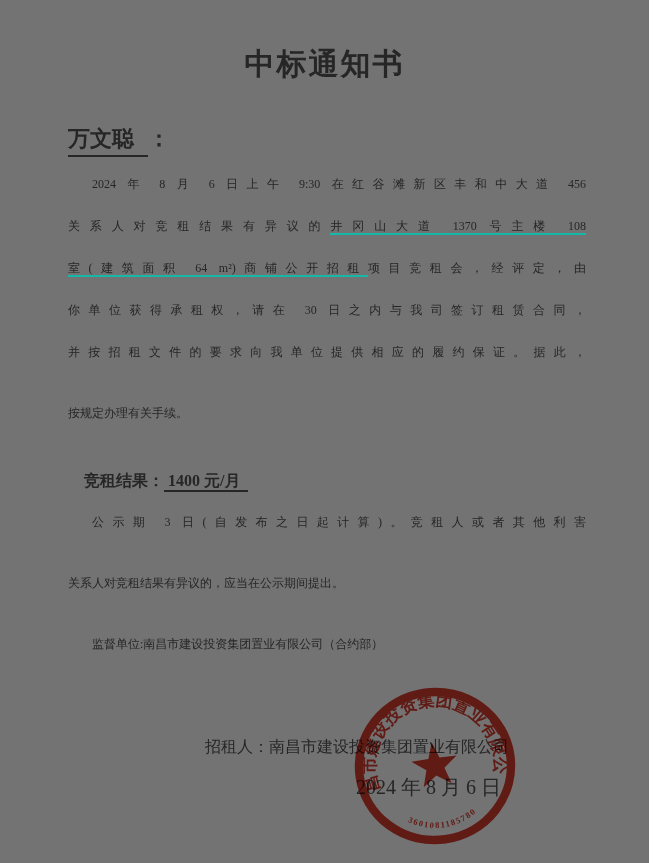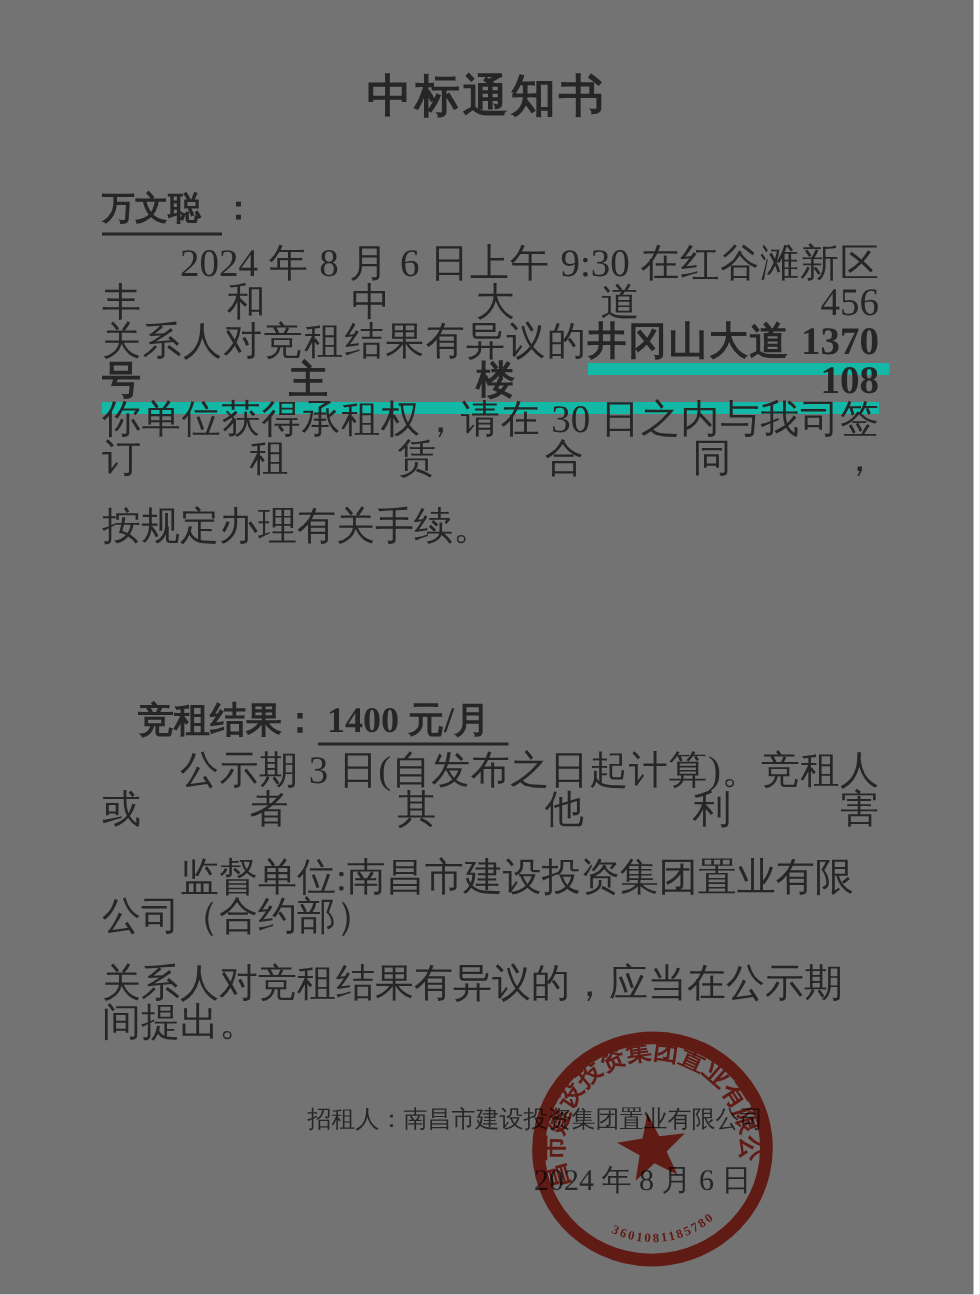--- a/index.html
+++ b/index.html
@@ -20,35 +20,35 @@
     position:absolute; top:124px; left:68px;
     font-size:22px; font-weight:bold;
   }
   .addressee .name {
     border-bottom:2px solid #262626;
     padding-right:14px; padding-bottom:1px;
     display:inline-block;
   }
   .para {
     position:absolute; left:68px; width:518px;
-    font-size:26px; line-height:26px;
+    font-size:12px; line-height:42px;
   }
   .p1 { top:163px; }
   .p2 { top:501px; }
   .jline { text-align:justify; text-align-last:justify; white-space:pre-wrap; }
   .lline { text-align:left; white-space:pre-wrap;margin-top:19px; }
   .ind  { text-indent:2em; }
   .bu {
-    font-weight:bold;
-    border-bottom:8px solid #14b8a6;
+    font-weight:normal;
+    border-bottom:2px solid #14b8a6;
     padding-bottom:0;
   }
   .result {
     position:absolute; top:424px; left:68px;
-    font-size:24px; font-weight:bold; line-height:38px;
+    font-size:16px; font-weight:bold; line-height:38px;
     white-space:pre;
   }
   .result .rvalue {
     border-bottom:2px solid #262626;
     padding-bottom:1px;
     white-space:pre;
   }
   .footer-lessor {
     position:absolute; top:728px; left:205px;
     font-size:16px; line-height:38px; white-space:pre;
@@ -77,32 +77,34 @@
 
   <div class="title">中标通知书</div>
 
   <div class="addressee">
     <span class="name">万文聪</span><span>：</span>
   </div>
 
   <div class="para p1">
     <div class="jline ind"><span>2024 年 8 月 6 日上午 9:30 在红谷滩新区丰和中大道 456</span></div>
     <div class="jline"><span>关系人对竞租结果有异议的</span><span class="bu">井冈山大道 1370 号主楼 108</span></div>
+    <div class="jline"><span class="bu">室(建筑面积 64 m²)商铺公开招租</span><span>项目竞租会，经评定，由</span></div>
     <div class="jline"><span>你单位获得承租权，请在 30 日之内与我司签订租赁合同，</span></div>
+    <div class="jline"><span>并按招租文件的要求向我单位提供相应的履约保证。据此，</span></div>
     <div class="lline"><span>按规定办理有关手续。</span></div>
   </div>
 
   <div class="result">
     <span>竞租结果：</span><span class="rvalue"> 1400 元/月  </span>
   </div>
 
   <div class="para p2">
     <div class="jline ind"><span>公示期 3 日(自发布之日起计算)。竞租人或者其他利害</span></div>
+    <div class="lline"><span>关系人对竞租结果有异议的，应当在公示期间提出。</span></div>
     <div class="lline ind"><span>监督单位:南昌市建设投资集团置业有限公司（合约部）</span></div>
-    <div class="lline"><span>关系人对竞租结果有异议的，应当在公示期间提出。</span></div>
   </div>
 
   <div class="footer-lessor">招租人：南昌市建设投资集团置业有限公司</div>
   <div class="footer-date">2024 年 8 月 6 日</div>
 
   <svg class="seal" viewBox="0 0 168 168" xmlns="http://www.w3.org/2000/svg">
     <defs>
       <path id="sealArcTop" d="M 28.8 107.4 A 60 60 0 1 1 139.2 107.4" fill="none"></path>
       <path id="sealArcBottom" d="M 45.8 132.9 A 62 62 0 0 0 122.2 132.9" fill="none"></path>
     </defs>

